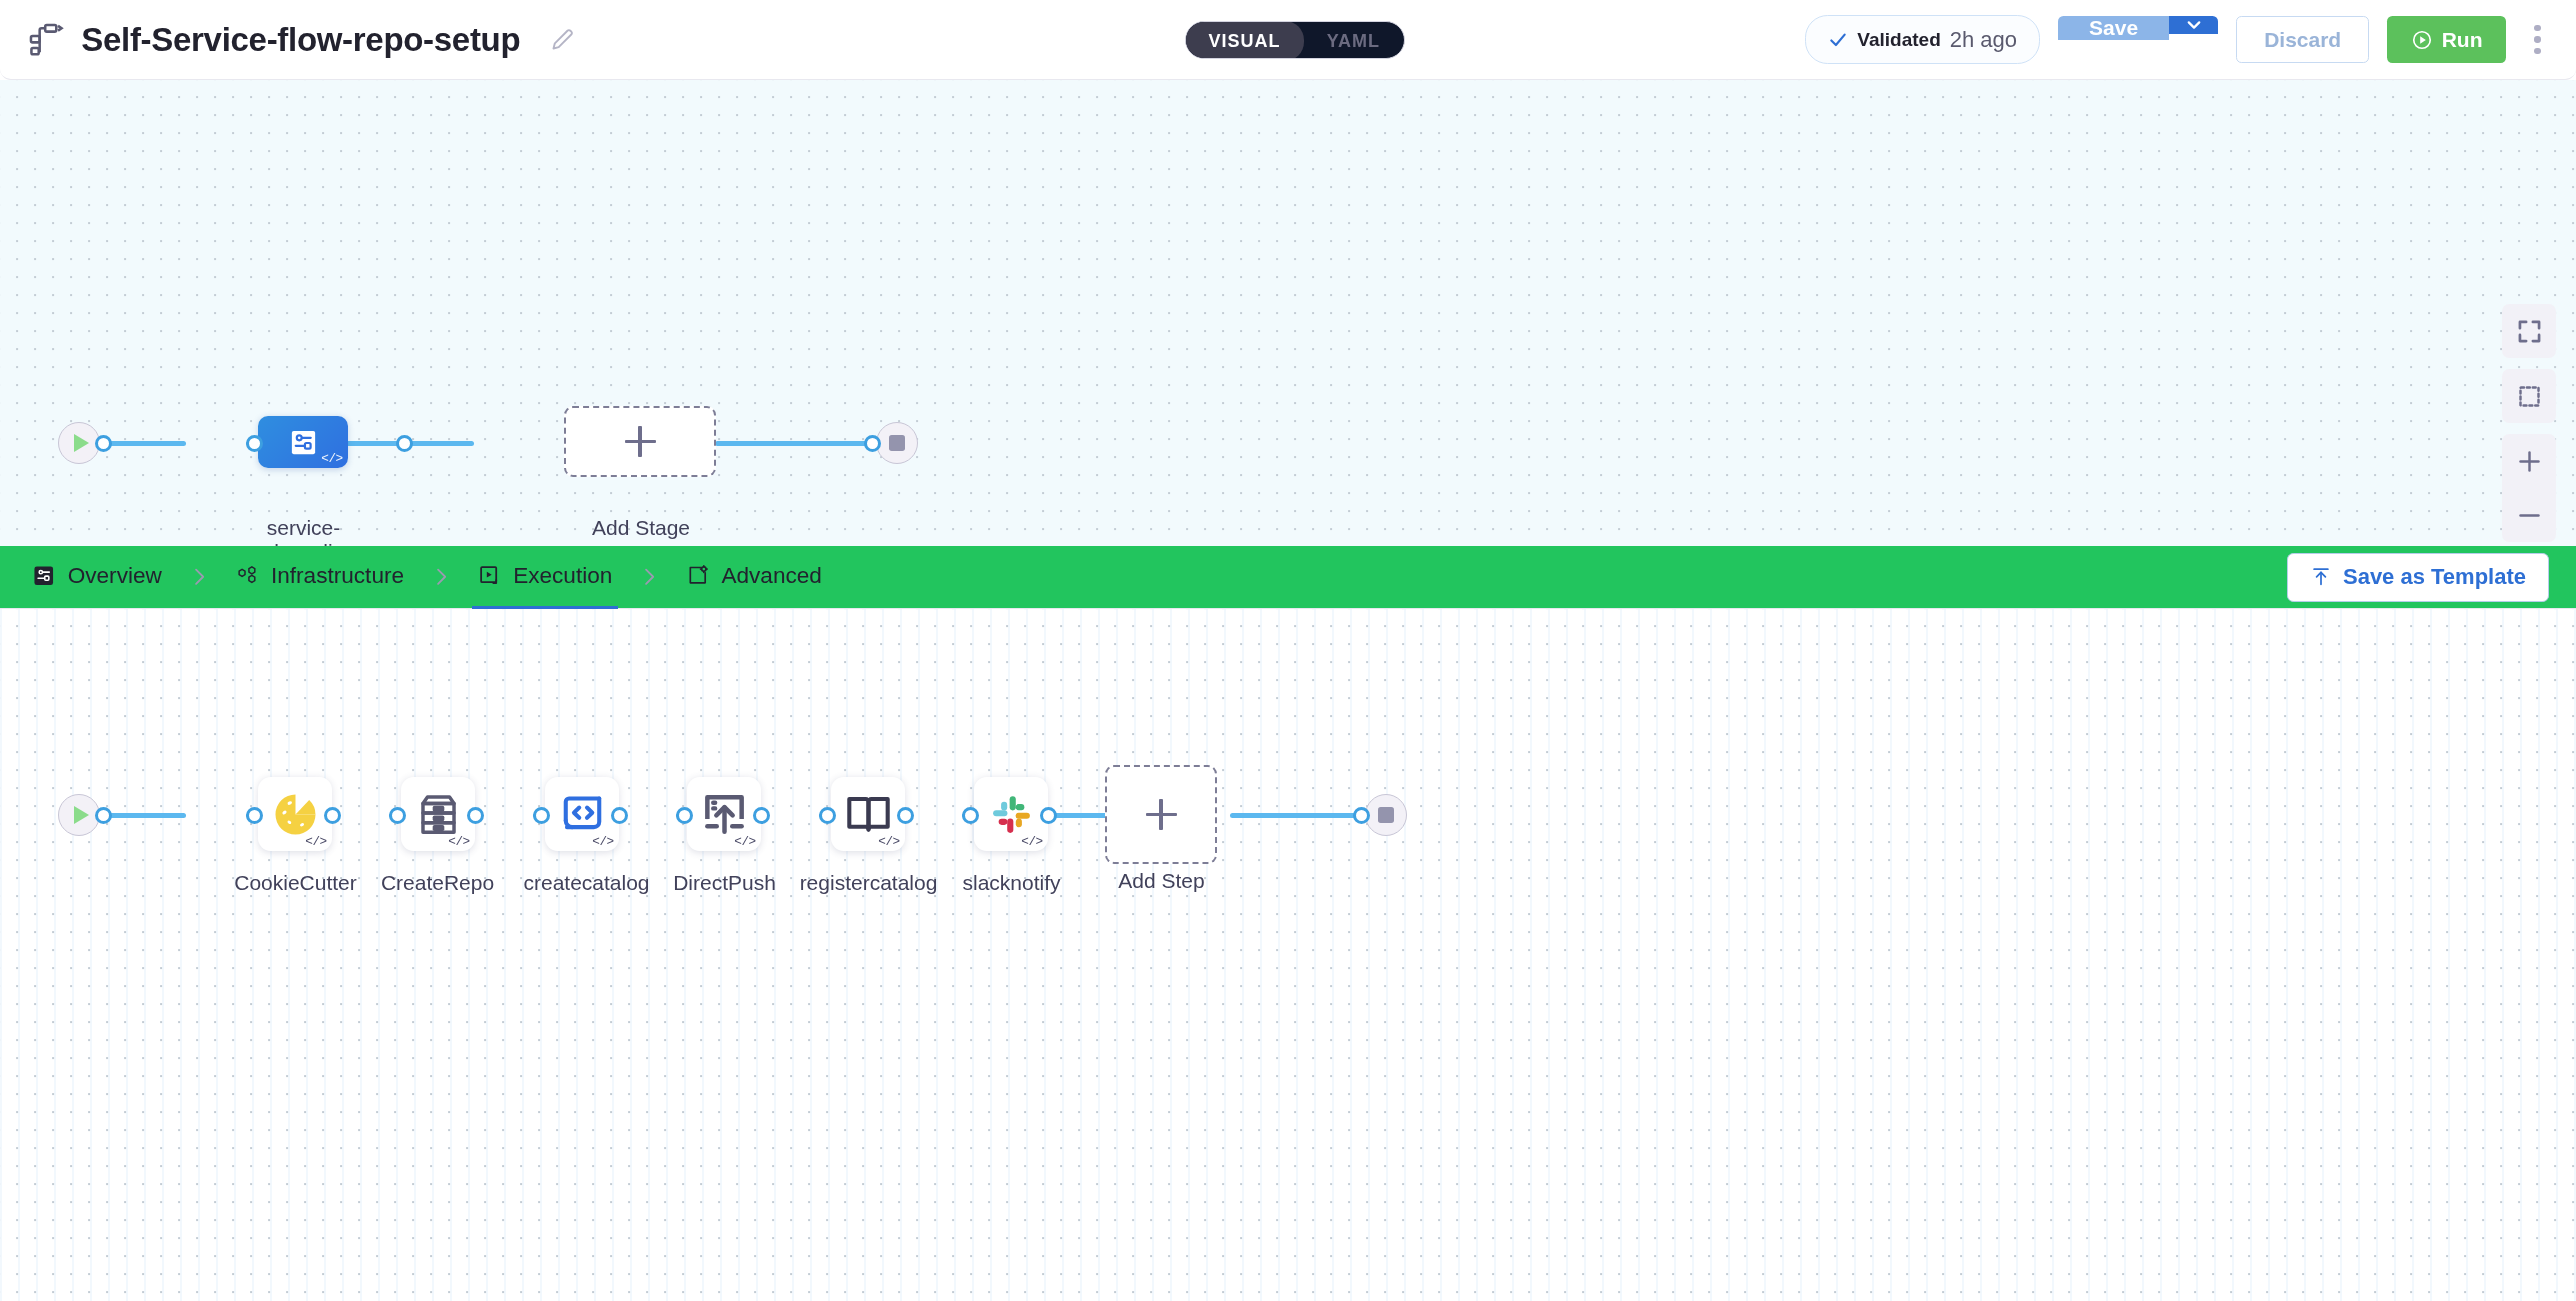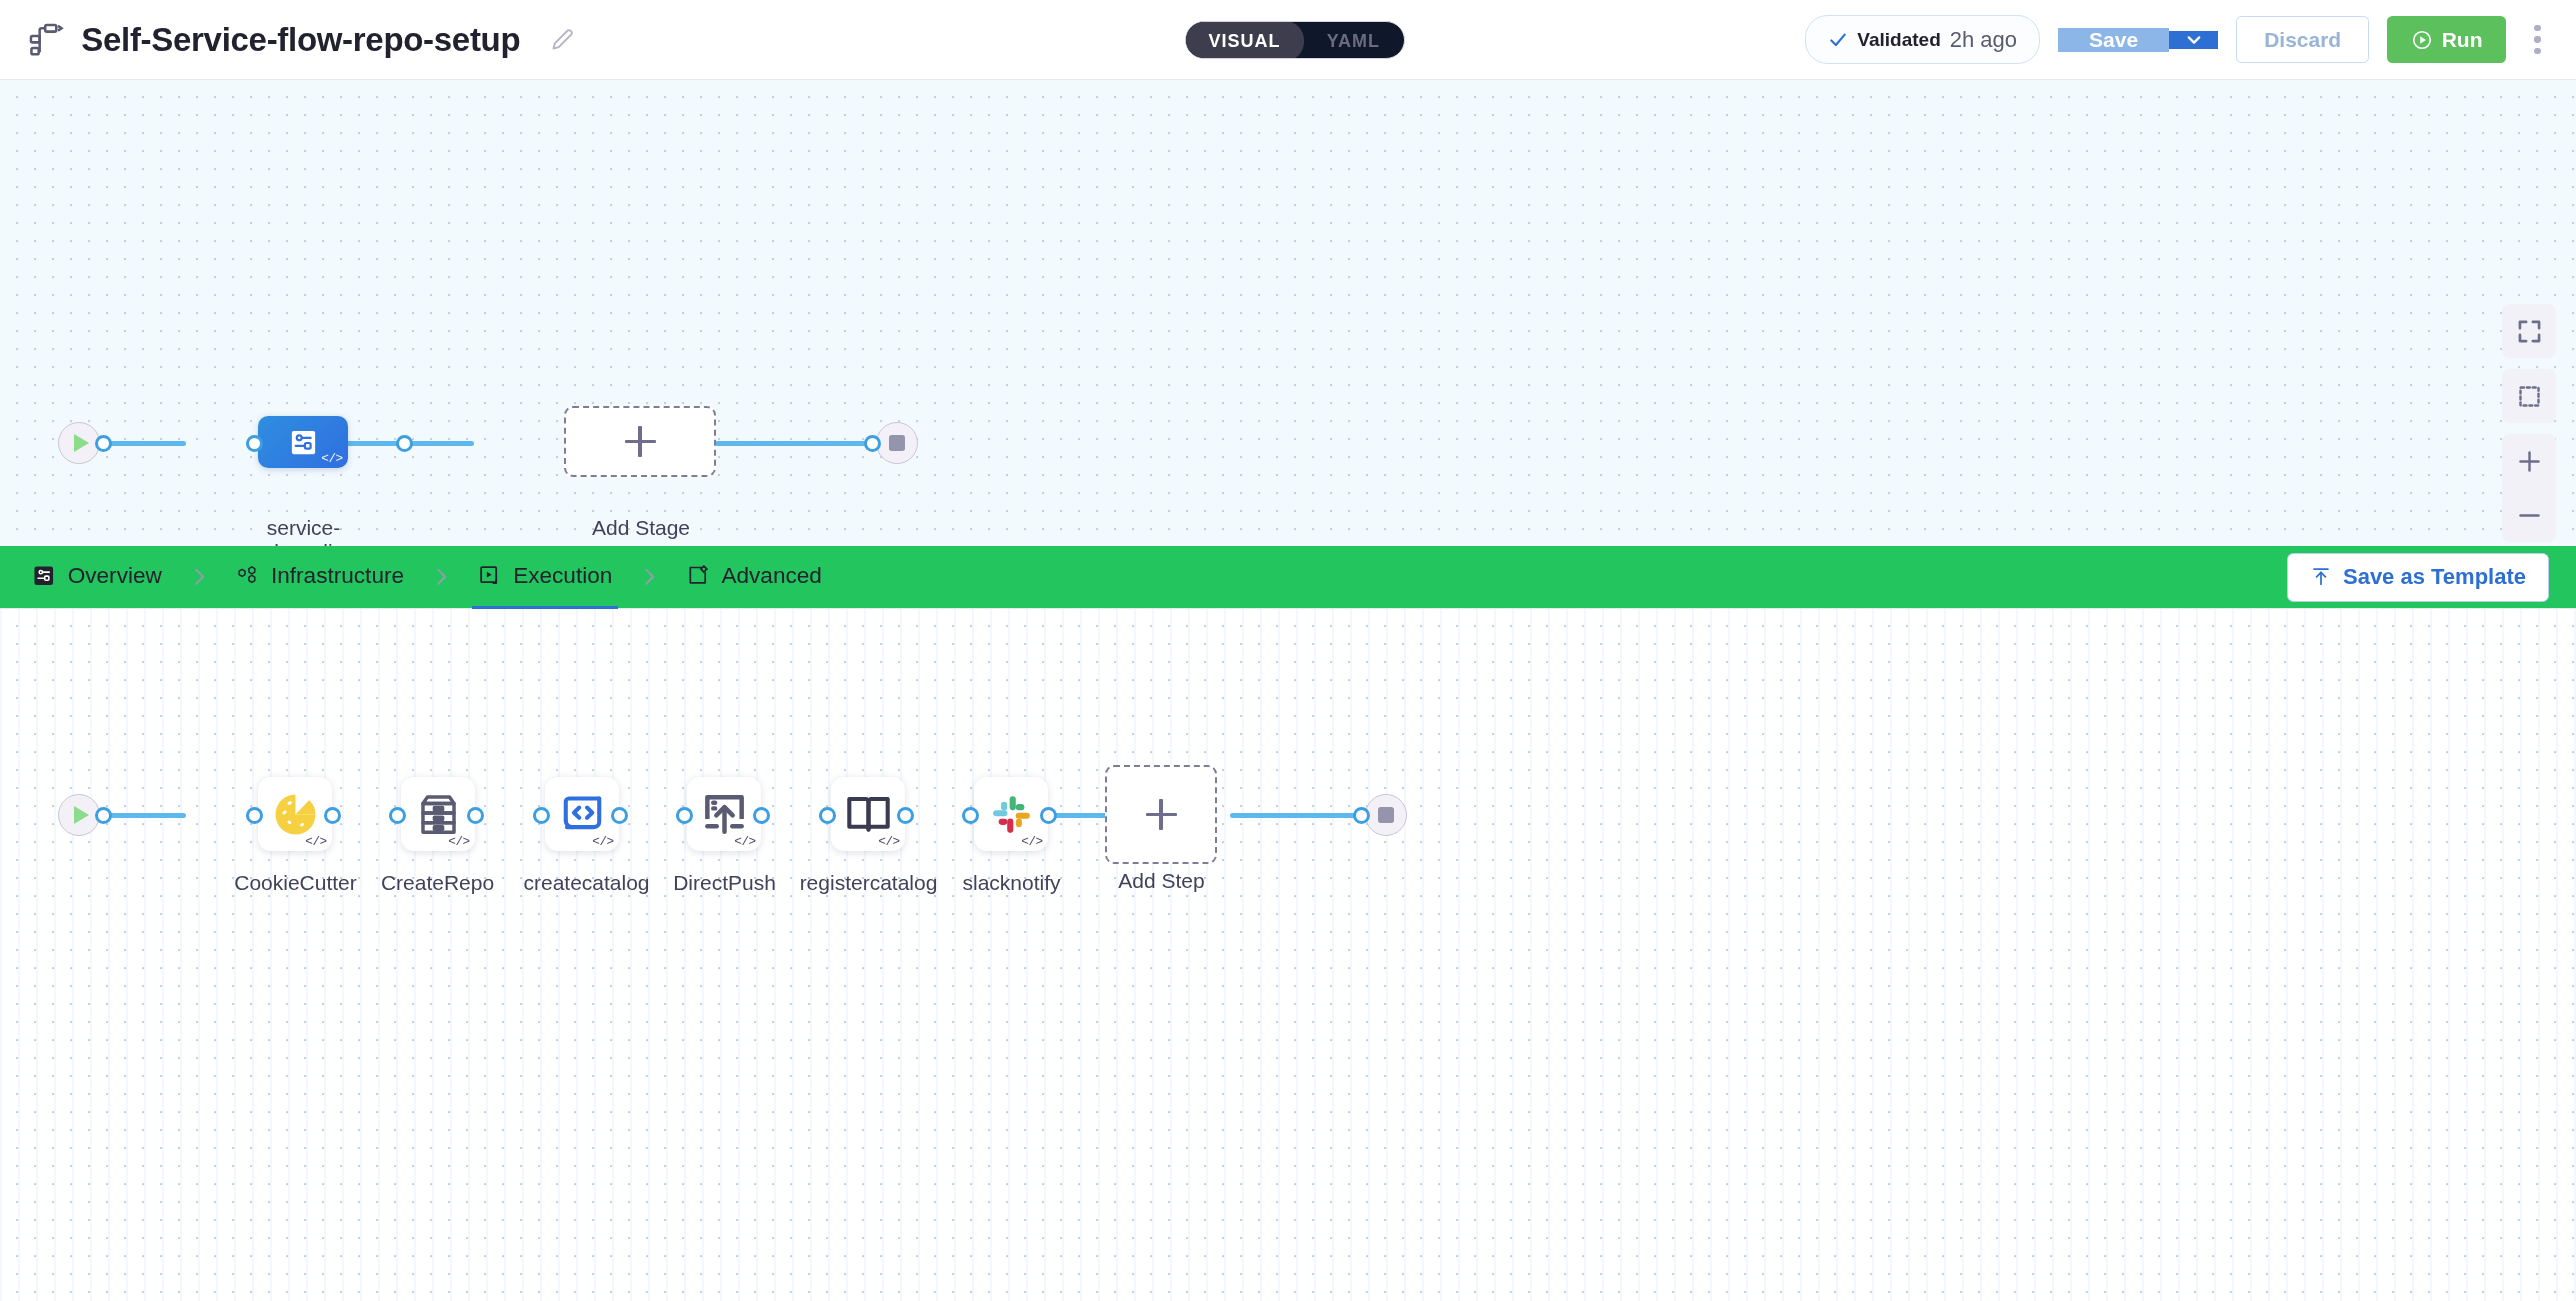--- a/index.html
+++ b/index.html
@@ -12,20 +12,21 @@
 
   
   .header {
     position: relative;
     height: 80px;
     background: #ffffff;
     border-bottom: 0.9px solid #e8e8ef;
     display: flex;
     align-items: center;
     padding: 0 25px 0 27px;
+    border-radius: 11px;
   }
   .hdr-left { display: flex; align-items: center; gap: 16.3px; }
   .pipeline-icon { width: 38px; height: 38px; display:block; }
   .hdr-title {
     font-size: 33px;
     font-weight: bold;
     color: #22222e;
     letter-spacing: -0.3px;
     white-space: nowrap;
   }
@@ -76,21 +77,21 @@
     padding: 0 22px;
     border: 0.9px solid #cfe2f7;
     border-radius: 22.6px;
     background: #fbfdff;
     white-space: nowrap;
   }
   .check-icon { width: 20px; height: 20px; display:block; }
   .validated-label { font-size: 19px; font-weight: bold; color: #22222e; }
   .validated-time { font-size: 22px; color: #5a5a6e; }
 
-  .save-group { display: flex; align-items: center; height: 47px; border-radius: 5.4px; overflow: hidden; }
+  .save-group { display: flex; align-items: flex-start; height: 47px; border-radius: 5.4px; overflow: hidden; }
   .save-btn {
     background: #8cb5e8; color: #ffffff;
     font-size: 21px; font-weight: bold;
     padding: 0 31px;
     border: none; cursor: pointer;
     font-family: inherit;
   }
   .save-caret {
     background: #2e6fd4; width: 49px;
     display: flex; align-items: center; justify-content: center;

